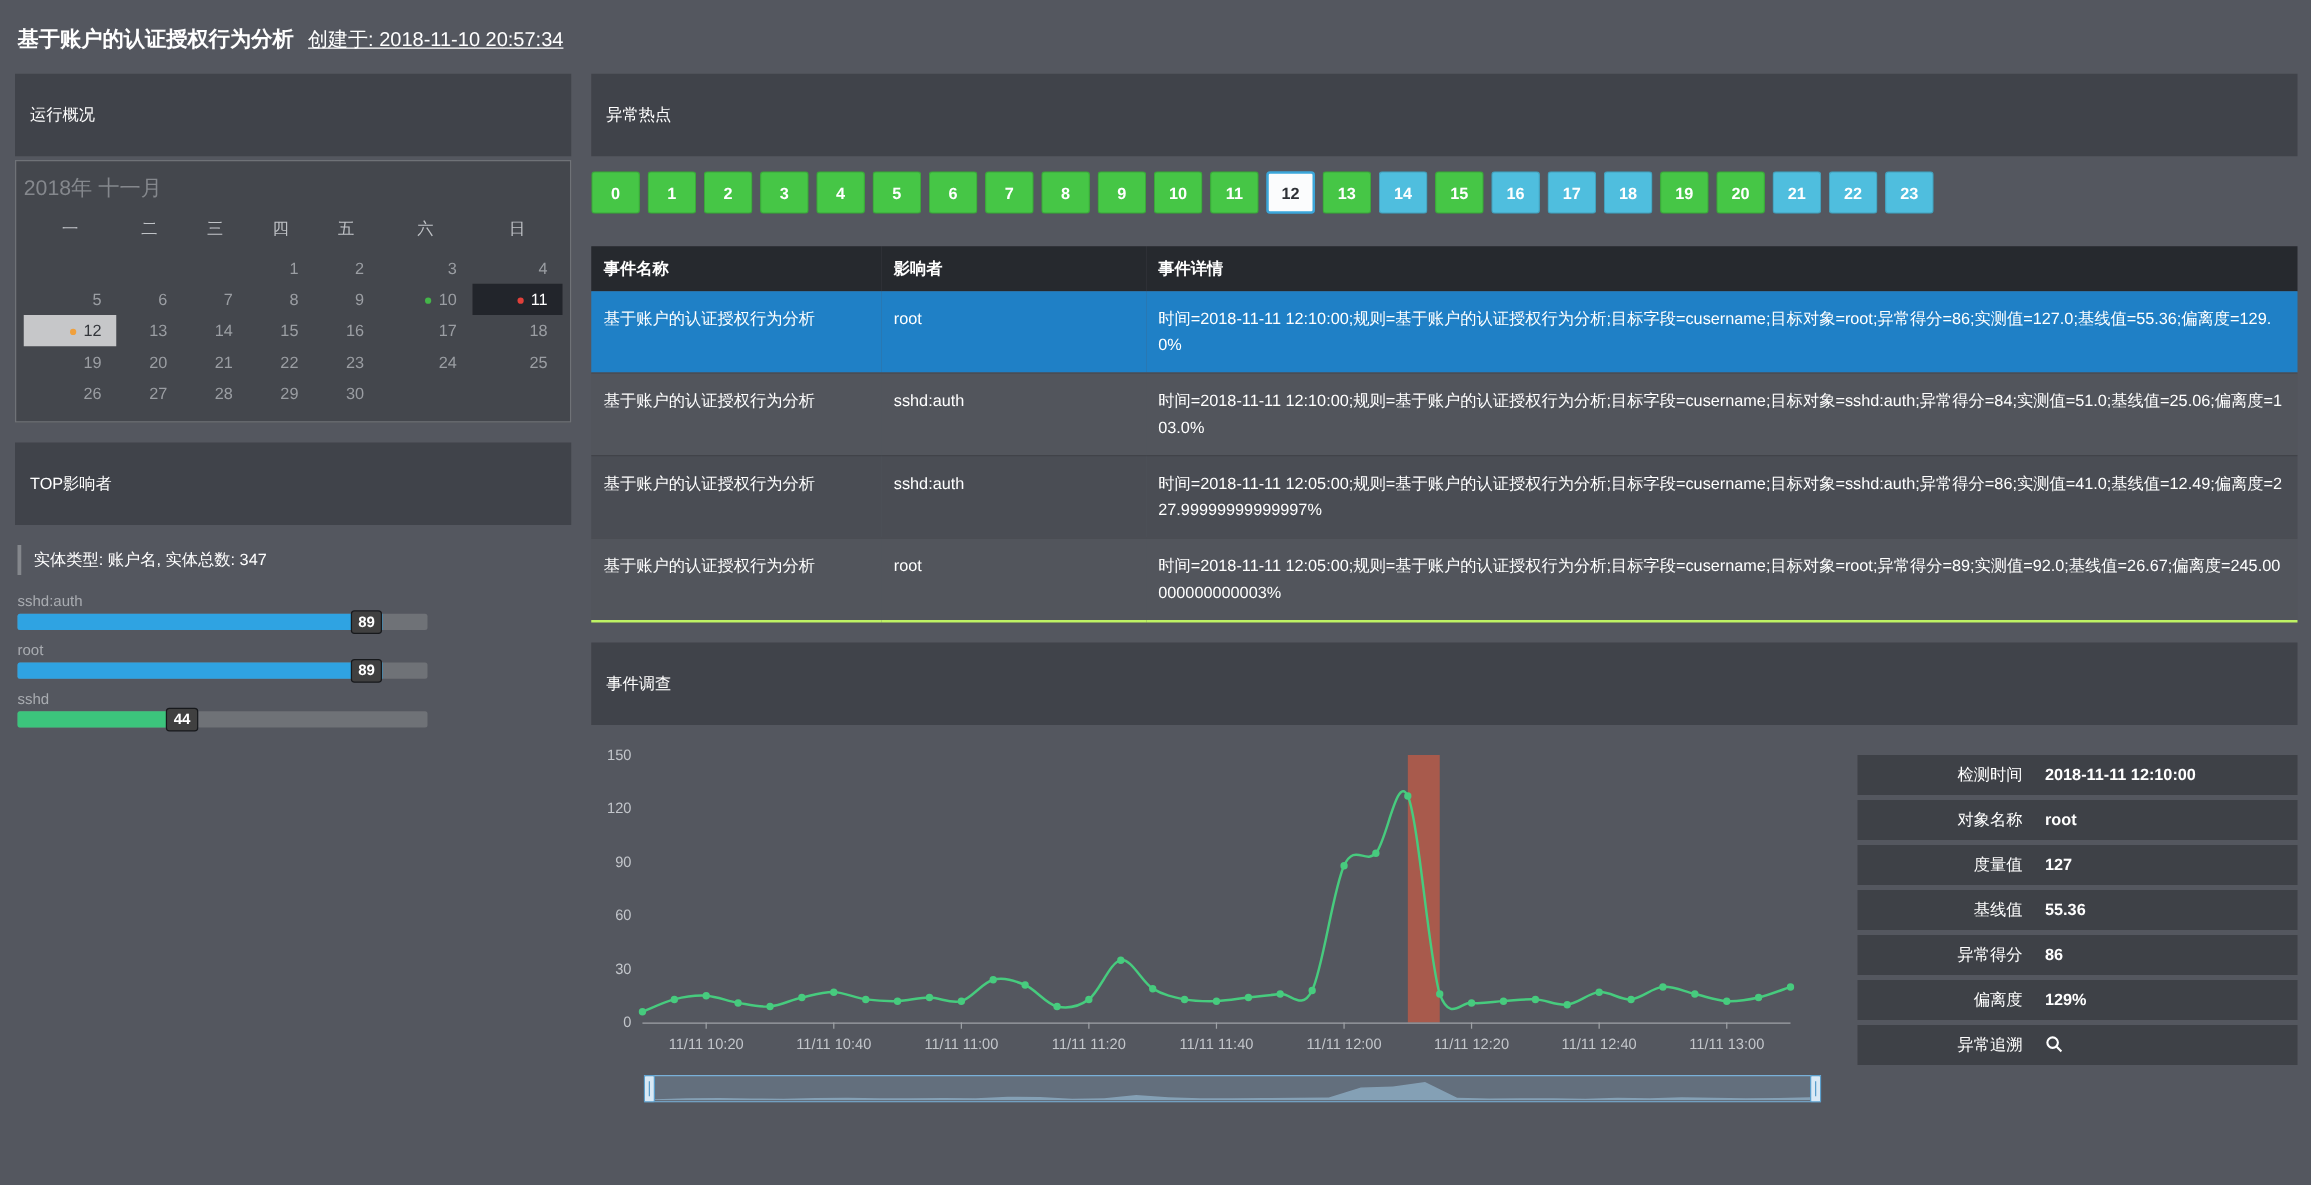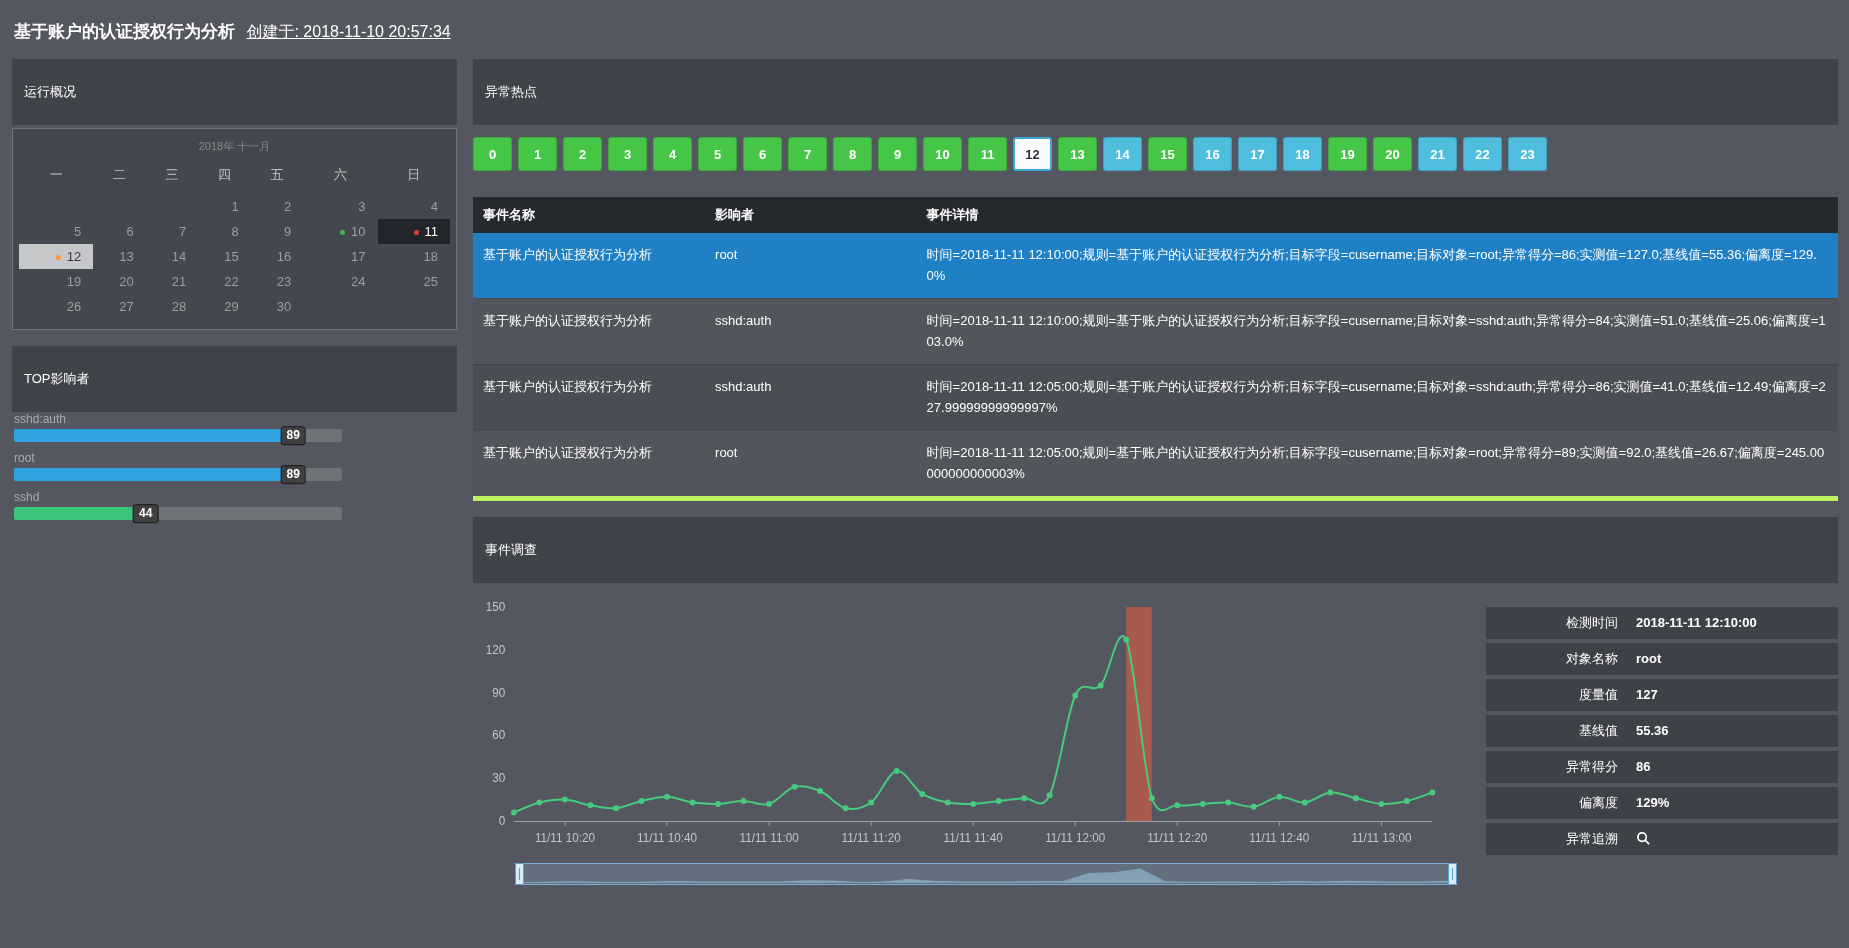--- a/index.html
+++ b/index.html
@@ -16,21 +16,21 @@
 
   .layout{display:flex;gap:16px;align-items:flex-start;}
   .left-col{width:445px;flex:none;}
   .right-col{flex:1;min-width:0;}
 
   .panel{margin-bottom:16px;}
   .panel-header{background:#40434a;padding:24px 12px;font-size:13px;color:#fff;}
 
   
   .calendar{background:#44474d;border:1px solid #6f7277;margin-top:3px;padding:4px 6px 10px 6px;}
-  .cal-month{text-align:center;color:#85888d;font-size:11px;padding:6px 0 4px 0;}
+  .cal-month{text-align:left;color:#85888d;font-size:17px;padding:6px 0 4px 0;}
   .cal-table{width:100%;border-collapse:collapse;}
   .cal-table thead td{color:#c0c3c7;text-align:center;font-size:13px;padding:8px 0 10px 0;}
   .cal-table tbody td{color:#9b9ea3;text-align:right;font-size:13px;padding:4px 12px 4px 0;height:25px;white-space:nowrap;}
   .cal-table tbody td.sel{background:#22252b;color:#ffffff;}
   .cal-table tbody td.today{background:#c6c7c9;color:#33363b;}
   .dot{display:inline-block;width:5px;height:5px;border-radius:50%;margin-right:6px;vertical-align:1px;}
   .dot.green{background:#44b549;}
   .dot.red{background:#e0403a;}
   .dot.orange{background:#f0a03c;}
 
@@ -46,21 +46,21 @@
 
   
   .hours{display:flex;gap:6px;padding:12px 0 10px 0;}
   .hour-btn{width:39px;height:34px;border-radius:3px;color:#fff;font-size:13px;font-weight:bold;
     border:1px solid rgba(0,0,0,0.15);font-family:inherit;cursor:pointer;padding:0;}
   .hour-btn.green{background:#46c646;}
   .hour-btn.blue{background:#4fbede;}
   .hour-btn.selected{background:#fbfcfd;color:#2e3136;border:2px solid #3ba6da;}
 
   
-  .events-table{width:100%;table-layout:fixed;border-collapse:collapse;margin-top:14px;border-bottom:5px solid #bef264;}
+  .events-table{width:100%;table-layout:fixed;border-collapse:collapse;margin-top:14px;border-bottom:2px solid #bef264;}
   .events-table th{background:#26292e;text-align:left;font-size:13px;font-weight:bold;padding:9px 10px;color:#fff;}
   .events-table td{font-size:13px;padding:11px 10px;vertical-align:top;line-height:1.65;word-break:break-all;}
   .events-table tr.darker{background:#4a4d54;}
   .events-table tr.lighter{background:#52555c;}
   .events-table tr.selected{background:#1f80c6;}
   .events-table tbody tr + tr td{border-top:1px solid rgba(0,0,0,0.12);}
 
   .events-footer{display:flex;justify-content:space-between;align-items:center;padding:12px 0 4px 0;}
   .events-footer .footer-text{font-size:13px;}
   .pager{display:flex;gap:6px;}
@@ -154,20 +154,21 @@
                   <td></td>
                   <td></td>
                 </tr>
               </tbody>
           </table>
         </div>
       </section>
 
       <section class="panel">
         <div class="panel-header">TOP影响者</div>
+        <div class="entity-summary">实体类型: 账户名, 实体总数: 347</div>
         <div class="bars">
             <div class="bar-item">
               <div class="bar-label">sshd:auth</div>
               <div class="bar-track">
                 <div class="bar-fill" style="width: 89%; background: rgb(47, 163, 226);"></div>
                 <span class="bar-badge" style="left: 89%;">89</span>
               </div>
             </div>
             <div class="bar-item">
               <div class="bar-label">root</div>

